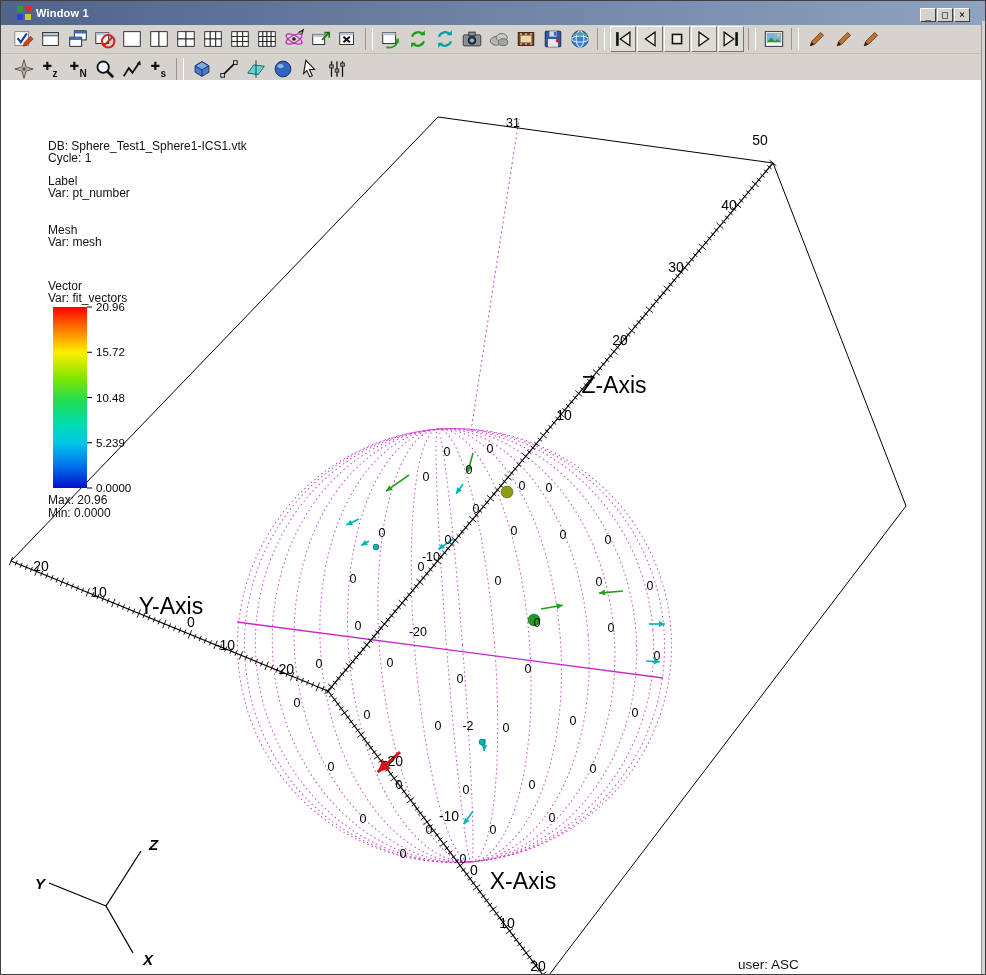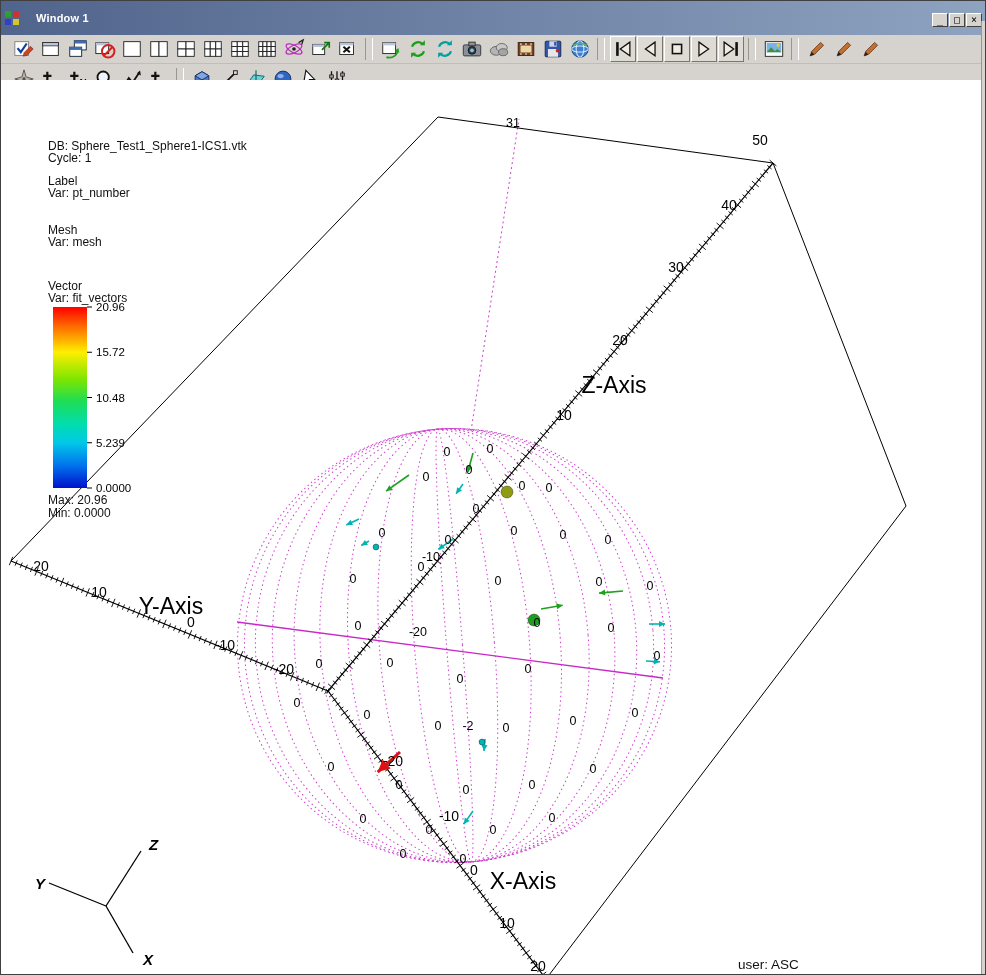--- a/index.html
+++ b/index.html
@@ -1,18 +1,18 @@
 <!DOCTYPE html>
 <html><head>
 <meta charset="utf-8">
 <style>
   *{margin:0;padding:0;box-sizing:border-box}
   html,body{width:986px;height:975px;background:#fff;font-family:"Liberation Sans",sans-serif}
   .window{position:relative;width:986px;height:975px;background:#d6d3ce;border:1px solid #404040;overflow:hidden}
-  .titlebar{height:34px;background:linear-gradient(90deg,#50648c,#8ea3c0);display:flex;align-items:center;padding:0 3px;gap:16px}
+  .titlebar{height:24px;background:linear-gradient(90deg,#50648c,#8ea3c0);display:flex;align-items:center;padding:0 15px;gap:4px}
   .titlebar .ticon{width:16px;height:16px;display:inline-flex}
   .titlebar .title{color:#fff;font-weight:bold;font-size:11px;flex:1;letter-spacing:.2px}
   .cap-btn{width:16px;height:14px;background:#d6d3ce;border-top:1px solid #fff;border-left:1px solid #fff;border-right:1px solid #404040;border-bottom:1px solid #404040;font-size:10px;line-height:11px;text-align:center;font-family:"DejaVu Sans Mono",monospace;padding:0;margin-left:1px;cursor:default}
   .toolbar{display:flex;align-items:center;background:#d6d3ce;padding-left:10px;gap:1px}
   #toolbar1{height:29px;border-bottom:1px solid #c2beb6}
   #toolbar2{height:30px;border-bottom:1px solid #aaa69e}
   .icon-btn{width:26px;height:26px;display:flex;align-items:center;justify-content:center;background:#d6d3ce;border:1px solid transparent;padding:0}
   .icon-btn.framed{border-top:1px solid #fff;border-left:1px solid #fff;border-right:1px solid #7a766e;border-bottom:1px solid #7a766e;background:#dedbd4}
   .sep{width:8px;height:22px;border-left:1px solid #9a968e;border-right:1px solid #ffffff;margin:0 4px 0 3px}
   .viewport{position:absolute;top:79px;left:0;width:986px;height:896px;background:#fff}

